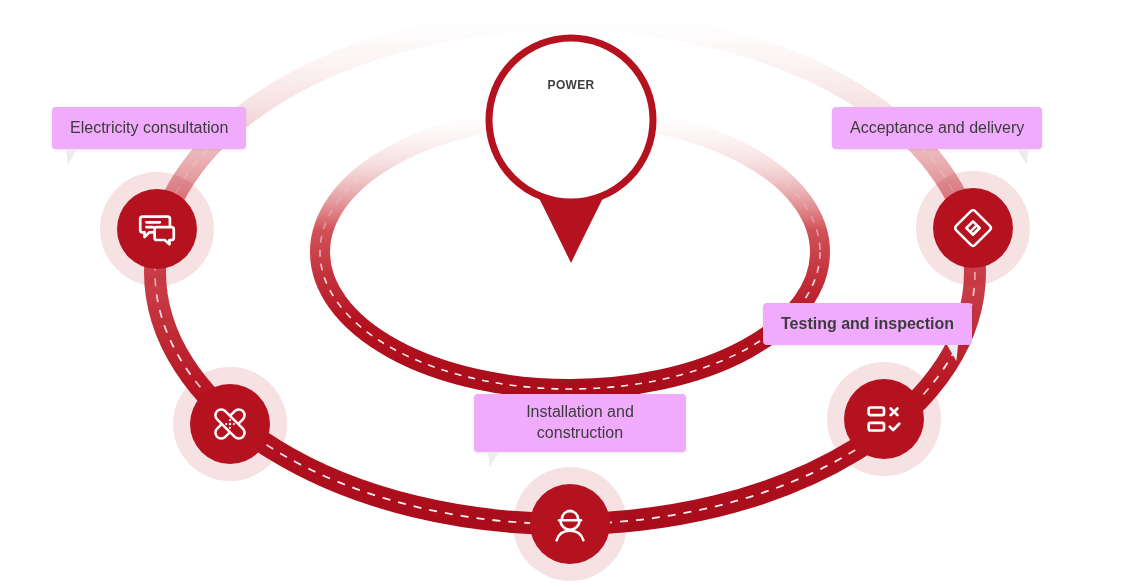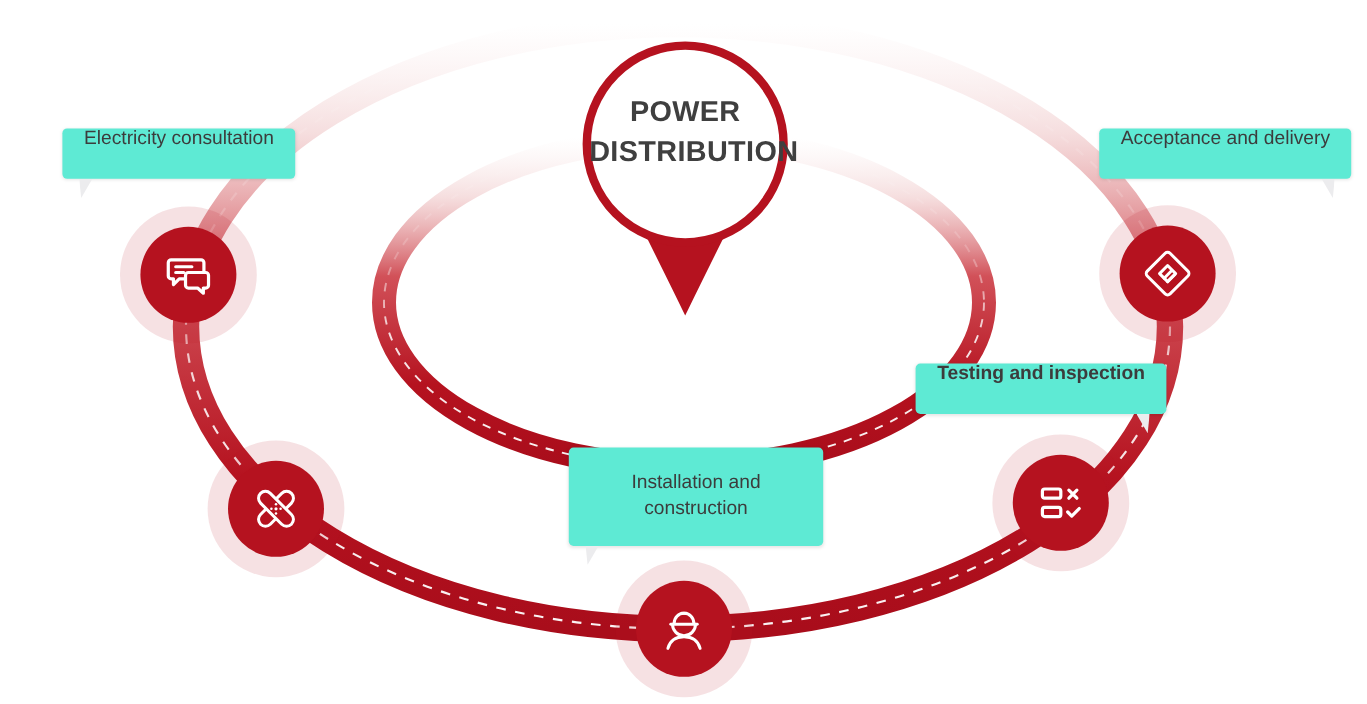--- a/index.html
+++ b/index.html
@@ -19,39 +19,39 @@
   }
   .node svg { width:46px; height:46px; display:block; }
   .node.n1 { left:117px; top:189px; }
   .node.n2 { left:190px; top:384px; }
   .node.n3 { left:530px; top:484px; }
   .node.n4 { left:844px; top:379px; }
   .node.n5 { left:933px; top:188px; }
 
   
   .bubble {
-    position:absolute; height:42px; display:flex; align-items:flex-start;
-    padding:0 18px; background:#5eead4; border-radius:4px;
+    position:absolute; height:42px; display:flex; align-items:center;
+    padding:0 18px; background:#f0abfc; border-radius:4px;
     color:#3c3c3c; font-size:16px; white-space:nowrap;
     box-shadow:0 1px 3px rgba(0,0,0,0.10);
   }
   .bubble .tail { position:absolute; width:11px; height:16px; background:#ececee; top:100%; }
   .tail-left  { left:14px;  clip-path:polygon(0 0, 100% 0, 15% 100%); }
   .tail-right { right:14px; clip-path:polygon(0 0, 100% 0, 85% 100%); }
   .bubble.b1 { left:52px;  top:107px; }
   .bubble.b2 { left:110px; top:303px; }
-  .bubble.b3 { left:474px; top:373px; height:auto; width:212px; display:block;
-               white-space:normal; text-align:center; padding:20px 14px; line-height:1.3; }
+  .bubble.b3 { left:474px; top:394px; height:auto; width:212px; display:block;
+               white-space:normal; text-align:center; padding:8px 14px; line-height:1.3; }
   .bubble.b4 { left:763px; top:303px;font-weight:bold; }
-  .bubble.b5 { left:916px; top:107px; }
+  .bubble.b5 { left:832px; top:107px; }
 
   
   .pin-text {
     position:absolute; left:491px; top:77px; width:160px;
-    text-align:center; font-weight:bold; font-size:24px; line-height:1.38;
+    text-align:center; font-weight:bold; font-size:12px; line-height:1.38;
     color:#3f3f3f; letter-spacing:0.3px;
   }
   .pin-text span { display:block; }
 </style>
 </head>
 <body>
 
 <div class="canvas">
 
   <svg class="rings" width="1139" height="587" viewBox="0 0 1139 587">
@@ -75,21 +75,20 @@
     <ellipse cx="565" cy="272" rx="410" ry="252" fill="none" stroke="url(#dash)" stroke-width="1.8" stroke-dasharray="8 8"></ellipse>
     <ellipse cx="570" cy="252" rx="250" ry="137" fill="none" stroke="url(#ring)" stroke-width="20"></ellipse>
     <ellipse cx="570" cy="252" rx="250" ry="137" fill="none" stroke="url(#dash)" stroke-width="1.6" stroke-dasharray="7 7"></ellipse>
 
     <path d="M527 174 Q557 234 571 263 Q585 234 615 174 Z" fill="#b5121f"></path>
     <circle cx="571" cy="120" r="82" fill="#ffffff" stroke="#b5121f" stroke-width="7"></circle>
   </svg>
 
   <div class="pin-text">
     <span>POWER</span>
-    <span>DISTRIBUTION</span>
   </div>
 
   <div class="node n1">
     <svg viewBox="0 0 48 48">
       <g fill="none" stroke="#ffffff" stroke-width="2.8" stroke-linejoin="round" stroke-linecap="round">
         <path d="M9 11h26a2.5 2.5 0 0 1 2.5 2.5V25a2.5 2.5 0 0 1-2.5 2.5H16l-5 5v-5H9A2.5 2.5 0 0 1 6.5 25V13.5A2.5 2.5 0 0 1 9 11Z"></path>
         <path d="M13 17h14M13 22h7"></path>
         <path fill="#b5121f" d="M24 22h15a2.5 2.5 0 0 1 2.5 2.5V33a2.5 2.5 0 0 1-2.5 2.5h-2v4.5l-5-4.5H24A2.5 2.5 0 0 1 21.5 33v-8.5A2.5 2.5 0 0 1 24 22Z"></path>
       </g>
     </svg>

